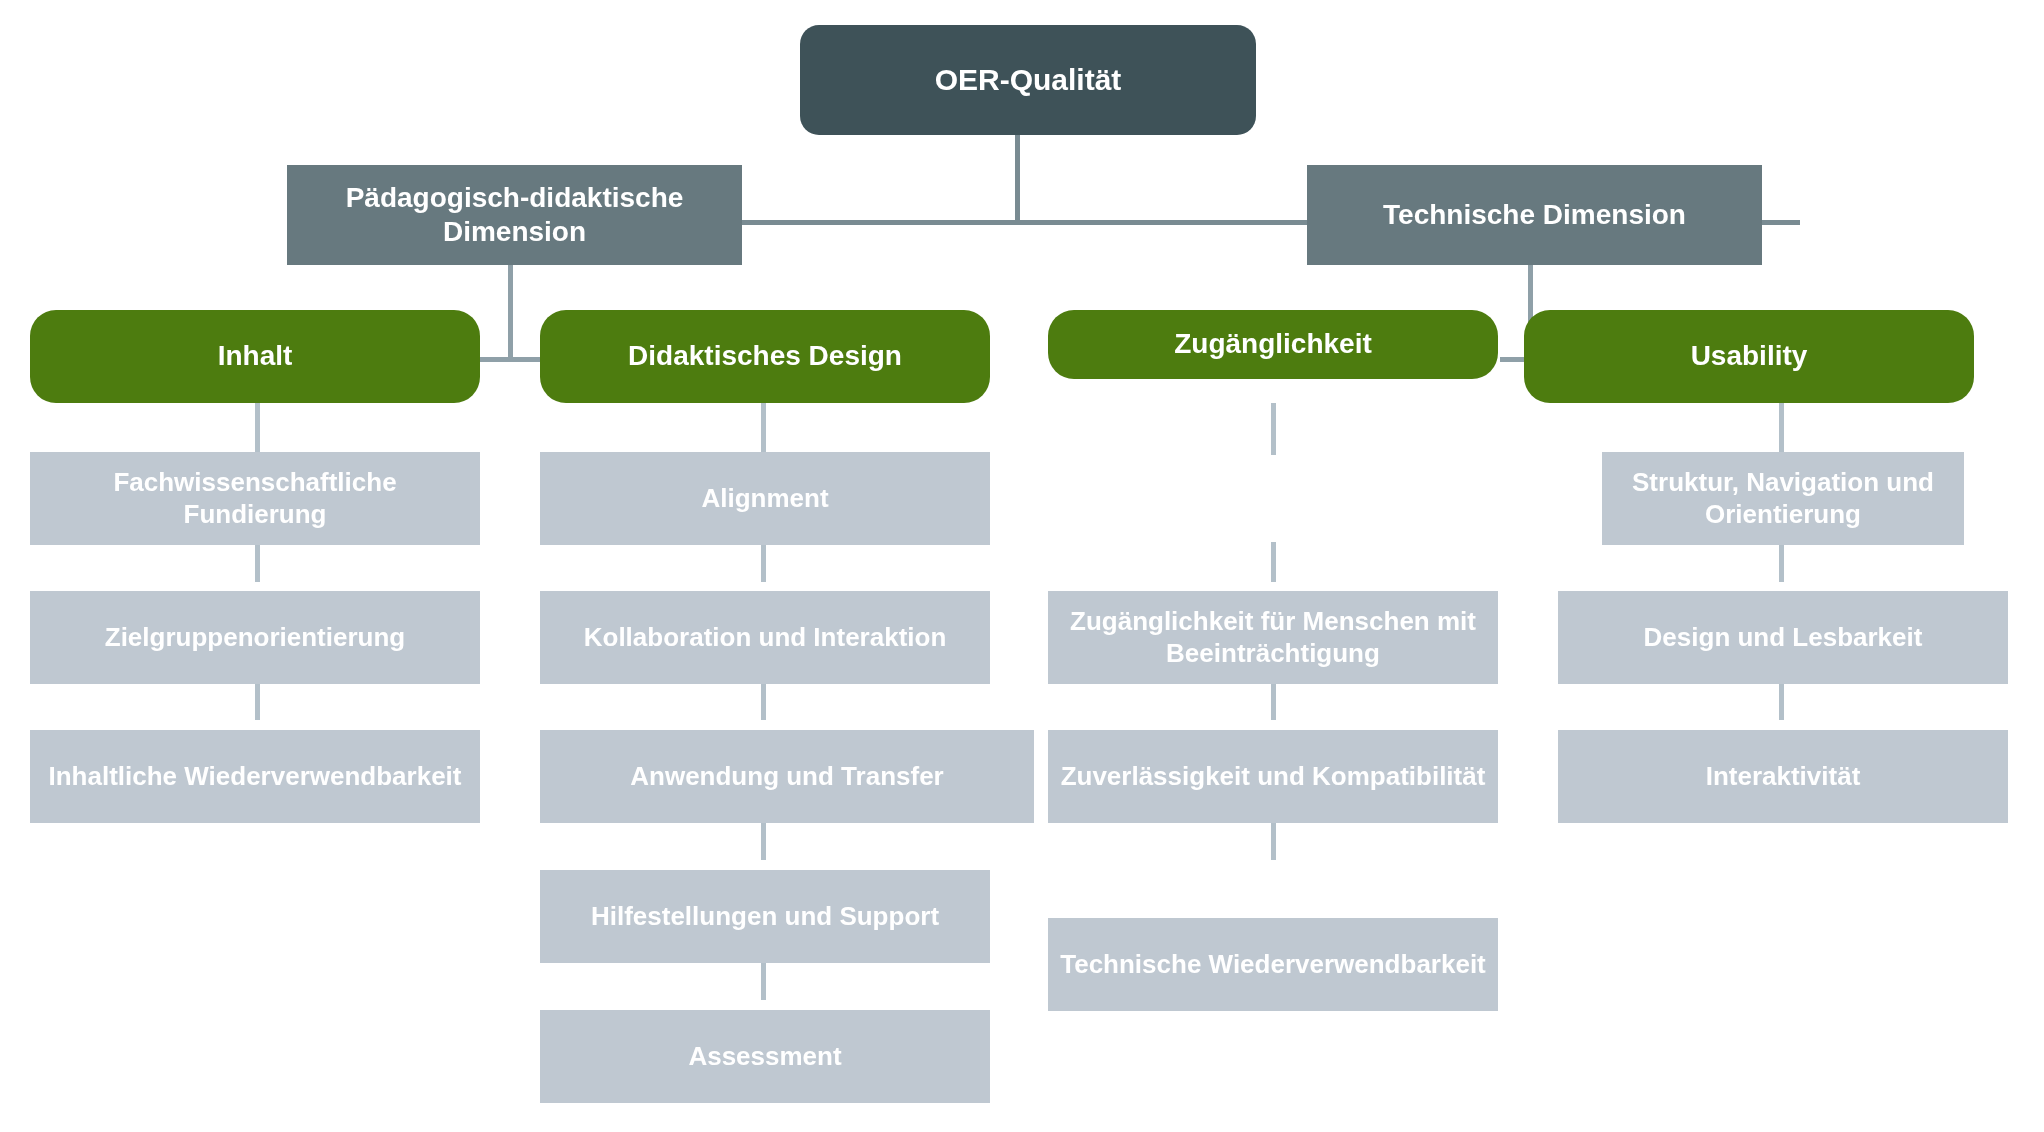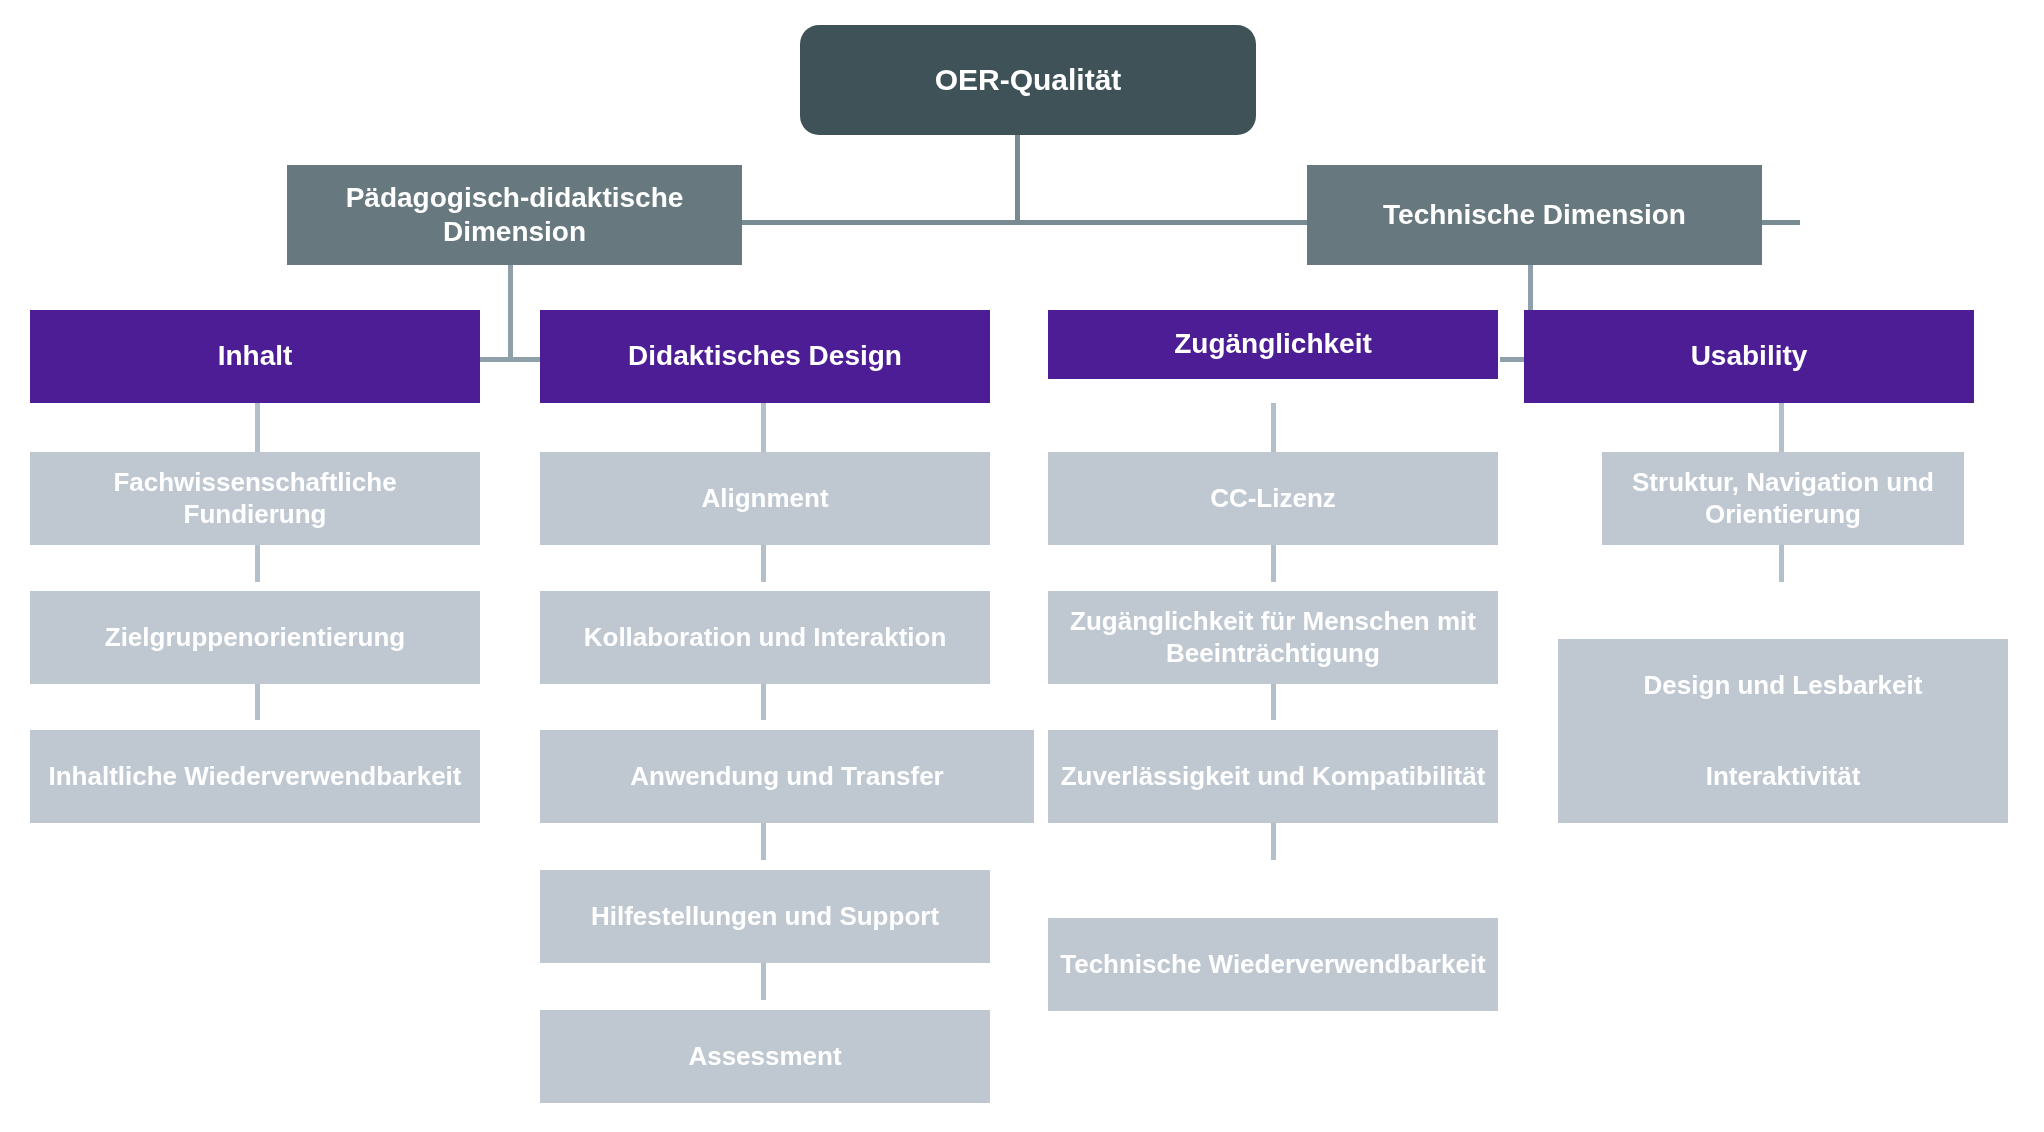--- a/index.html
+++ b/index.html
@@ -32,22 +32,23 @@
   }
   .lvl-root {
     background: #3e5258;
     font-size: 30px;
   }
   .lvl-dim {
     background: #67797f;
     font-size: 28px;
   }
   .lvl-cat {
-    background: #4c1d95;
+    background: #4d7c0f;
     font-size: 28px;
+    border-radius: 26px;
   }
   .lvl-leaf {
     background: #bfc8d1;
     font-size: 26px;
   }
   .conn {
     position: absolute;
     background: #8fa0a8;
     z-index: 1;
   }
@@ -107,22 +108,21 @@
   <div class="node lvl-leaf" style="left:30px; top:452px; width:450px; height:93px;">Fachwissenschaftliche Fundierung</div>
   <div class="node lvl-leaf" style="left:30px; top:591px; width:450px; height:93px;">Zielgruppenorientierung</div>
   <div class="node lvl-leaf" style="left:30px; top:730px; width:450px; height:93px;">Inhaltliche Wiederverwendbarkeit</div>
 
   <div class="node lvl-leaf" style="left:540px; top:452px; width:450px; height:93px;">Alignment</div>
   <div class="node lvl-leaf" style="left:540px; top:591px; width:450px; height:93px;">Kollaboration und Interaktion</div>
   <div class="node lvl-leaf" style="left:540px; top:730px; width:494px; height:93px;">Anwendung und Transfer</div>
   <div class="node lvl-leaf" style="left:540px; top:870px; width:450px; height:93px;">Hilfestellungen und Support</div>
   <div class="node lvl-leaf" style="left:540px; top:1010px; width:450px; height:93px;">Assessment</div>
 
-  <div class="node lvl-leaf" style="left:1048px; top:452px; width:450px; height:93px;">CC-Lizenz</div>
   <div class="node lvl-leaf" style="left:1048px; top:591px; width:450px; height:93px;">Zugänglichkeit für Menschen mit Beeinträchtigung</div>
   <div class="node lvl-leaf" style="left:1048px; top:730px; width:450px; height:93px;">Zuverlässigkeit und Kompatibilität</div>
   <div class="node lvl-leaf" style="left:1048px; top:918px; width:450px; height:93px;">Technische Wiederverwendbarkeit</div>
 
   <div class="node lvl-leaf" style="left:1602px; top:452px; width:362px; height:93px;text-align:center;">Struktur, Navigation und Orientierung</div>
-  <div class="node lvl-leaf" style="left:1558px; top:591px; width:450px; height:93px;margin-top:48px;">Design und Lesbarkeit</div>
+  <div class="node lvl-leaf" style="left:1558px; top:591px; width:450px; height:93px;">Design und Lesbarkeit</div>
   <div class="node lvl-leaf" style="left:1558px; top:730px; width:450px; height:93px;">Interaktivität</div>
 
 </div>
 
 </body></html>

